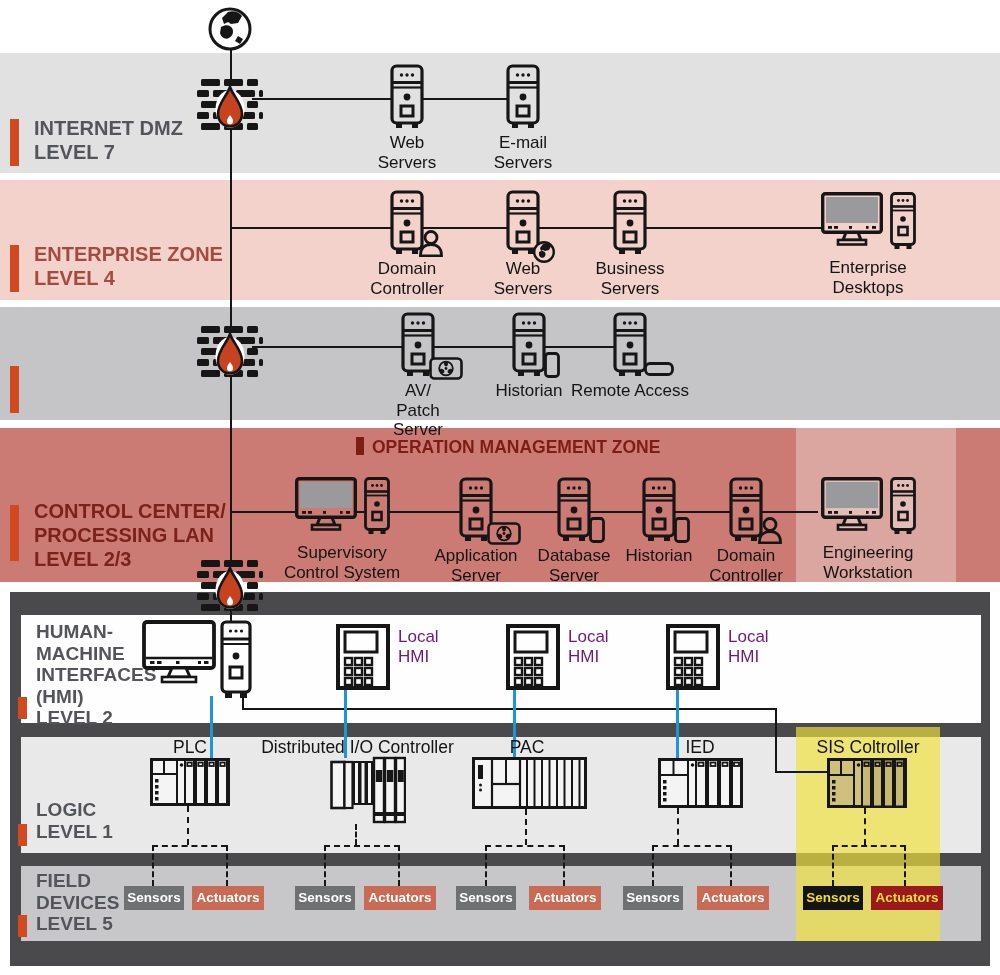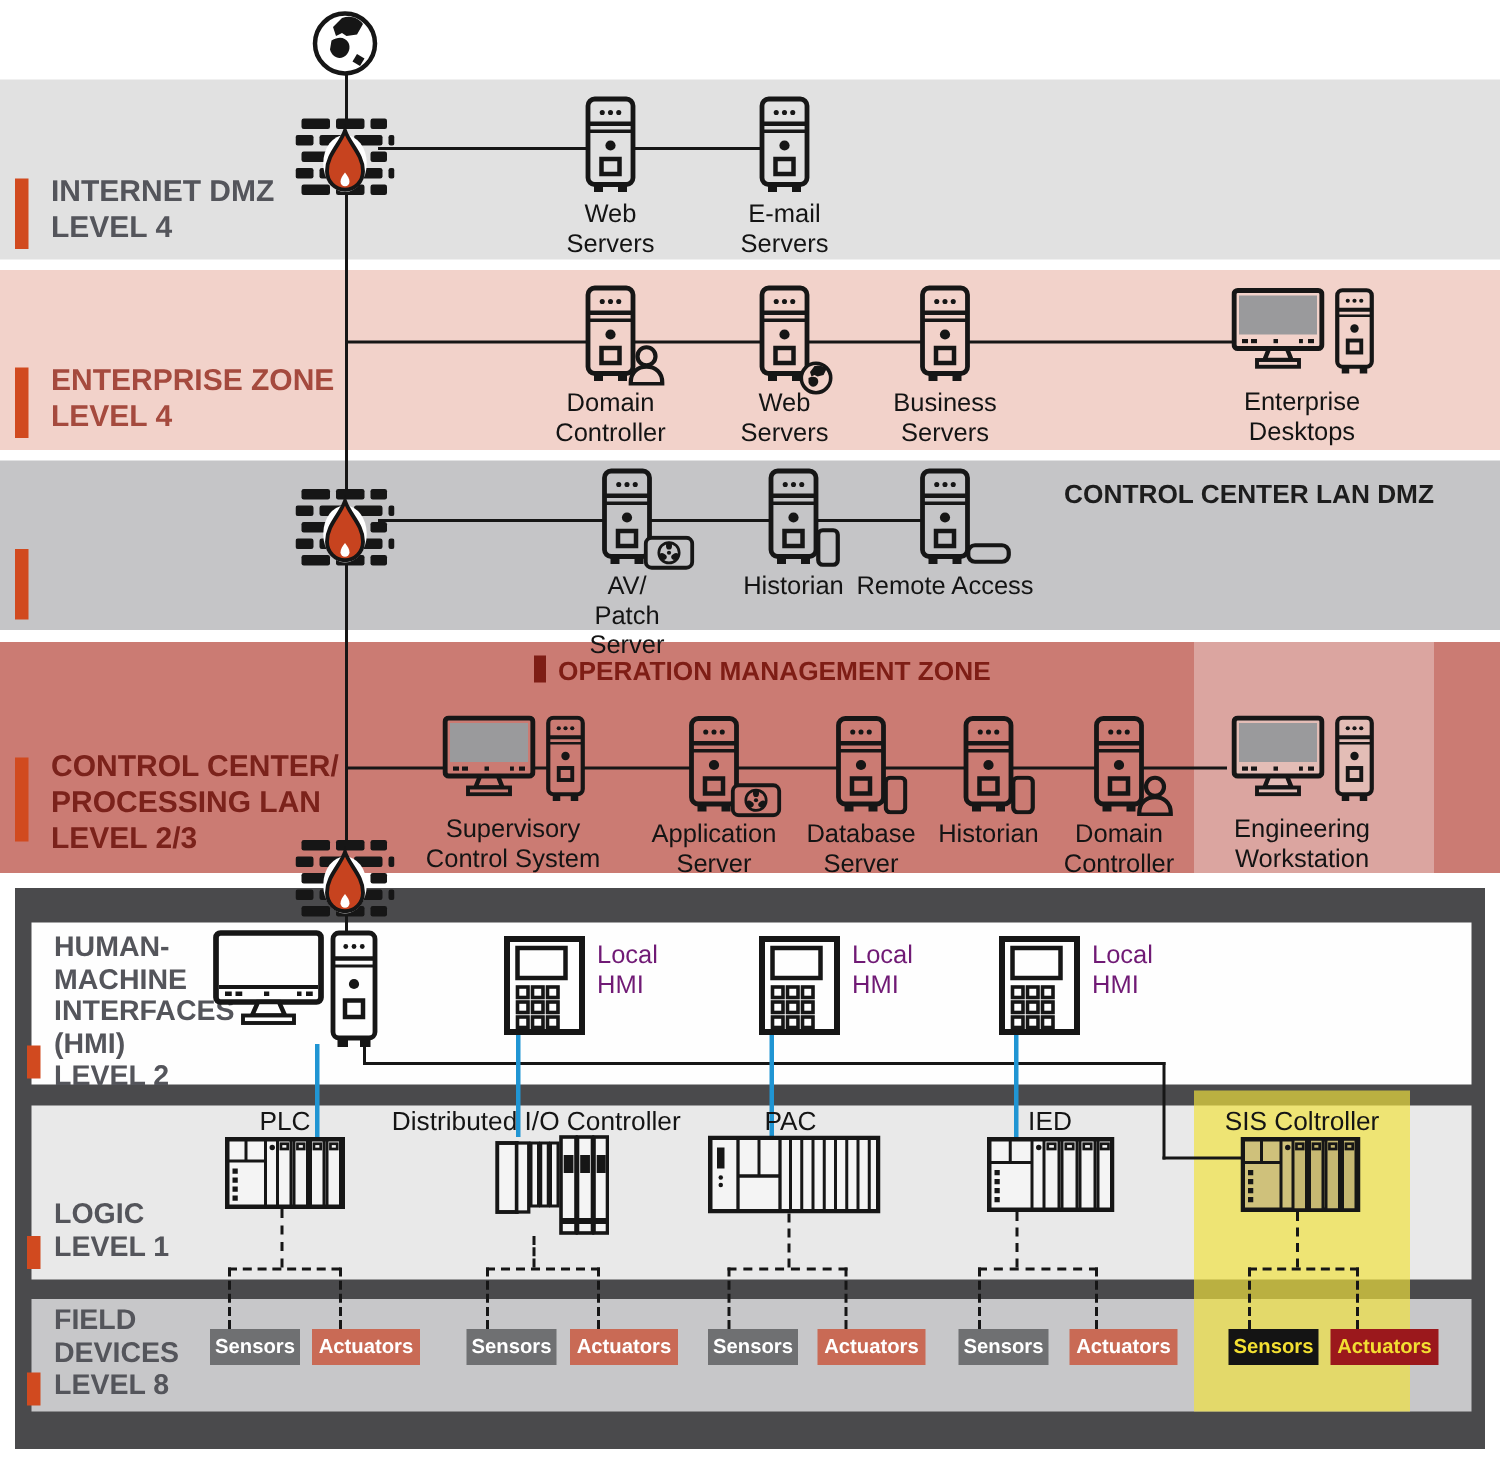--- a/index.html
+++ b/index.html
@@ -32,21 +32,21 @@
   .dsh-h{position:absolute;height:0;border-top:2.2px dashed #161616;}
   .dev{position:absolute;display:flex;flex-direction:column;align-items:center;}
   .iconwrap{position:relative;}
   .combo{display:flex;gap:7px;align-items:flex-start;}
   .icn{display:block;line-height:0;}
   .abs{position:absolute;}
   .badge{position:absolute;line-height:0;}
   .dlabel{font-size:17px;line-height:19.5px;color:#141414;text-align:center;white-space:pre-line;margin-top:3px;}
   .llabel{position:absolute;font-size:17px;line-height:19.5px;color:#701a75;white-space:pre-line;}
   .l1label{position:absolute;font-size:17.5px;color:#141414;text-align:center;}
-  .chip{position:absolute;height:24px;line-height:24px;text-align:center;font-weight:bold;font-size:13.5px;color:#fff;margin-left:16px;}
+  .chip{position:absolute;height:24px;line-height:24px;text-align:center;font-weight:bold;font-size:13.5px;color:#fff;}
   .chip-s{background:var(--c-sensors_chip);}
   .chip-a{background:var(--c-actuators_chip);}
   .chip-s5{background:var(--c-sis_sensors_bg);color:var(--c-sis_chip_text);}
   .chip-a5{background:var(--c-sis_actuators_bg);color:var(--c-sis_chip_text);}
 </style>
 </head>
 <body>
 
 <div class="stage">
 
@@ -57,45 +57,44 @@
   <div class="container-dark"></div>
   <div class="b-hmi"></div>
   <div class="b-logic"></div>
   <div class="b-field"></div>
 
   <div class="ov-white"></div>
   <div class="ov-yellow"></div>
 
   <div class="obar" style="left:10px;top:119px;height:47px"></div>
   <div class="zlabel zl-gray" style="left:34px;top:116px">INTERNET DMZ
-LEVEL 4</div>
+LEVEL 7</div>
   <div class="obar" style="left:10px;top:245px;height:47px"></div>
   <div class="zlabel zl-l4" style="left:34px;top:242px">ENTERPRISE ZONE
 LEVEL 4</div>
   <div class="obar" style="left:10px;top:366px;height:47px"></div>
   <div class="obar" style="left:10px;top:505px;height:56px"></div>
   <div class="zlabel zl-l23" style="left:34px;top:499px">CONTROL CENTER/
 PROCESSING LAN
 LEVEL 2/3</div>
-  <div class="hdr hdr-dmz" style="left:600px;top:319px">CONTROL CENTER LAN DMZ</div>
   <div class="obar" style="left:356px;top:437px;height:18px;width:8px;background:var(--c-omz_text)"></div>
   <div class="hdr hdr-omz" style="left:372px;top:437px">OPERATION MANAGEMENT ZONE</div>
   <div class="obar" style="left:18px;top:697px;height:22px"></div>
   <div class="zlabel zl-inner" style="left:36px;top:621px">HUMAN-
 MACHINE
 INTERFACES
 (HMI)
 LEVEL 2</div>
   <div class="obar" style="left:18px;top:824px;height:22px"></div>
   <div class="zlabel zl-inner" style="left:36px;top:799px">LOGIC
 LEVEL 1</div>
   <div class="obar" style="left:18px;top:915px;height:22px"></div>
   <div class="zlabel zl-inner" style="left:36px;top:870px">FIELD
 DEVICES
-LEVEL 8</div>
+LEVEL 5</div>
 
   <div class="lnv" style="left:230px;top:50px;height:30px"></div>
   <div class="lnv" style="left:230px;top:128px;height:200px"></div>
   <div class="lnv" style="left:230px;top:376px;height:186px"></div>
   <div class="lnv" style="left:230px;top:610px;height:14px"></div>
   <div class="lnh" style="left:252px;top:98px;width:271px"></div>
   <div class="lnh" style="left:230px;top:227px;width:593px"></div>
   <div class="lnh" style="left:252px;top:346px;width:378px"></div>
   <div class="lnh" style="left:230px;top:511px;width:588px"></div>
 

